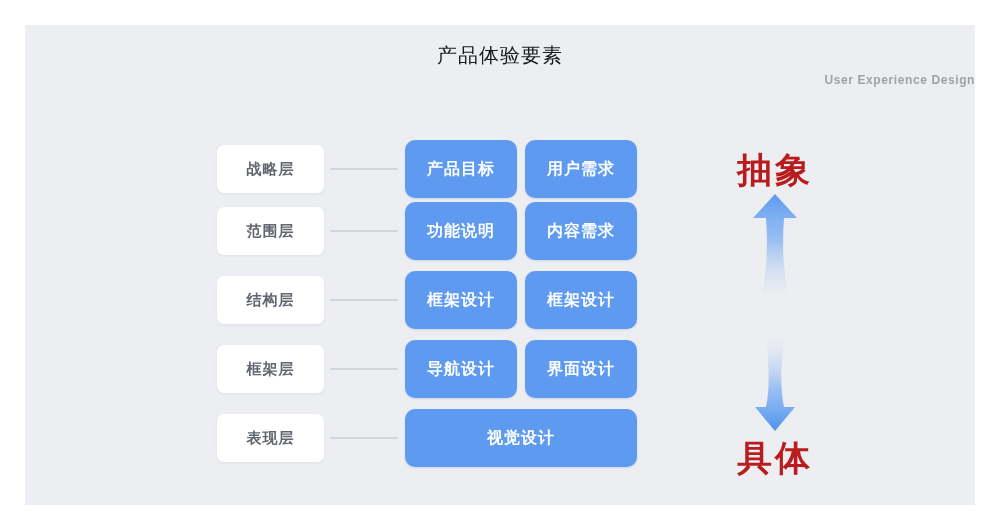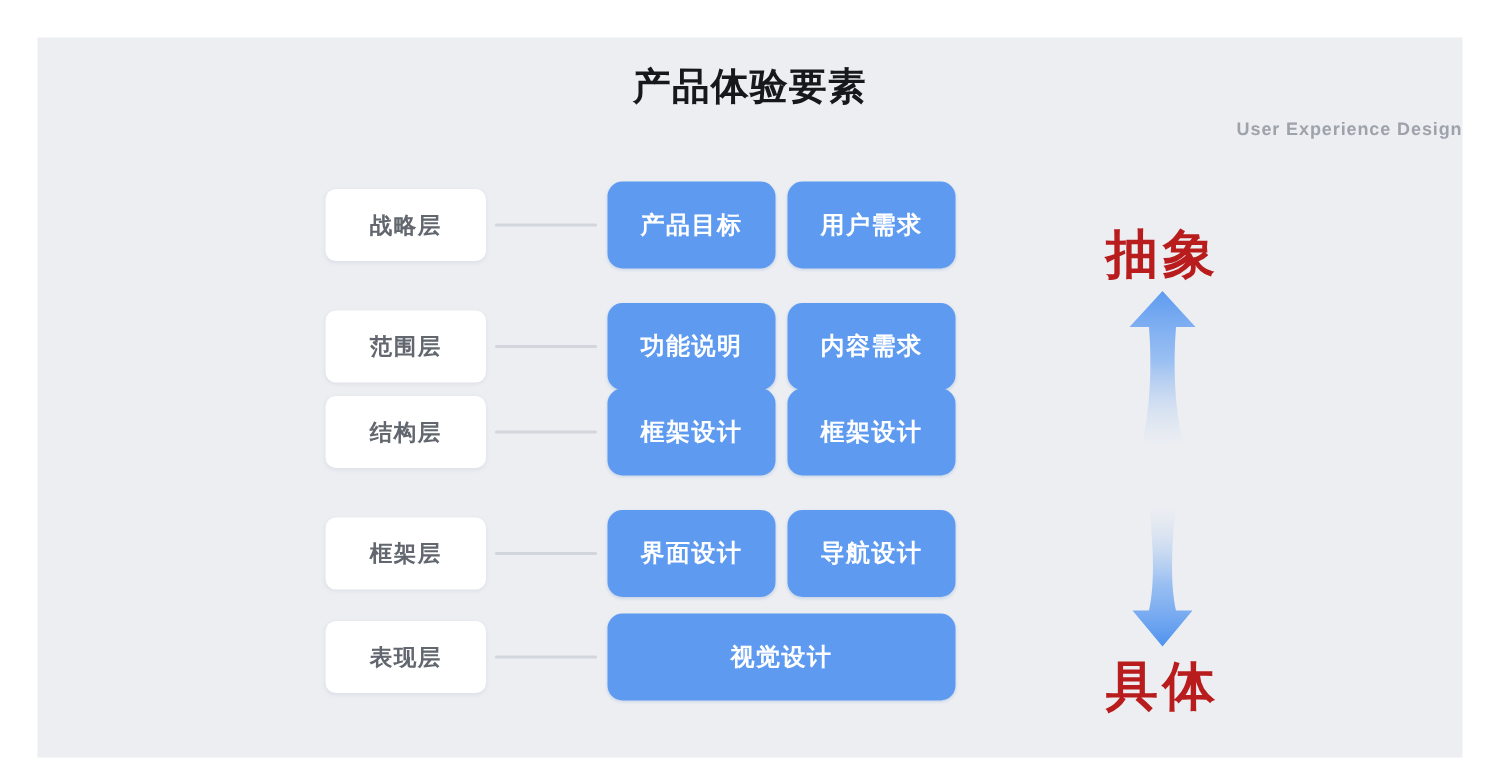--- a/index.html
+++ b/index.html
@@ -28,22 +28,22 @@
   #slide-header {
     position: absolute;
     left: 0;
     top: 0;
     width: 950px;
     text-align: center;
   }
   #slide-title {
     margin: 0;
     padding-top: 18px;
-    font-size: 25px;
-    font-weight: bold;
+    font-size: 20px;
+    font-weight: normal;
     color: #16181c;
     letter-spacing: 1px;
     line-height: 1.25;
   }
   #slide-subtitle {
     margin: 0;
     padding-top: 5px;
     font-size: 12px;
     font-weight: bold;
     color: #9da2ab;
@@ -156,50 +156,50 @@
 <body>
 
 <div id="slide-canvas">
 
   <div id="slide-header">
     <h1 id="slide-title">产品体验要素</h1>
     <div id="slide-subtitle">User Experience Design</div>
   </div>
 
   <div id="layer-matrix">
-      <div class="layer-row" style="top: 96px;">
+      <div class="layer-row" style="top: 115px;">
         <div class="layer-label">战略层</div>
         <div class="layer-connector"></div>
         <div class="card-group">
           <div class="element-card">产品目标</div>
           <div class="element-card">用户需求</div>
         </div>
       </div>
       <div class="layer-row" style="top: 177px;">
         <div class="layer-label">范围层</div>
         <div class="layer-connector"></div>
         <div class="card-group">
           <div class="element-card">功能说明</div>
           <div class="element-card">内容需求</div>
         </div>
       </div>
-      <div class="layer-row" style="top: 234px;">
+      <div class="layer-row" style="top: 246px;">
         <div class="layer-label">结构层</div>
         <div class="layer-connector"></div>
         <div class="card-group">
           <div class="element-card">框架设计</div>
           <div class="element-card">框架设计</div>
         </div>
       </div>
       <div class="layer-row" style="top: 315px;">
         <div class="layer-label">框架层</div>
         <div class="layer-connector"></div>
         <div class="card-group">
+          <div class="element-card">导航设计</div>
           <div class="element-card">界面设计</div>
-          <div class="element-card">导航设计</div>
         </div>
       </div>
       <div class="layer-row" style="top: 384px;">
         <div class="layer-label">表现层</div>
         <div class="layer-connector"></div>
         <div class="card-group">
           <div class="element-card">视觉设计</div>
         </div>
       </div>
     </div>

